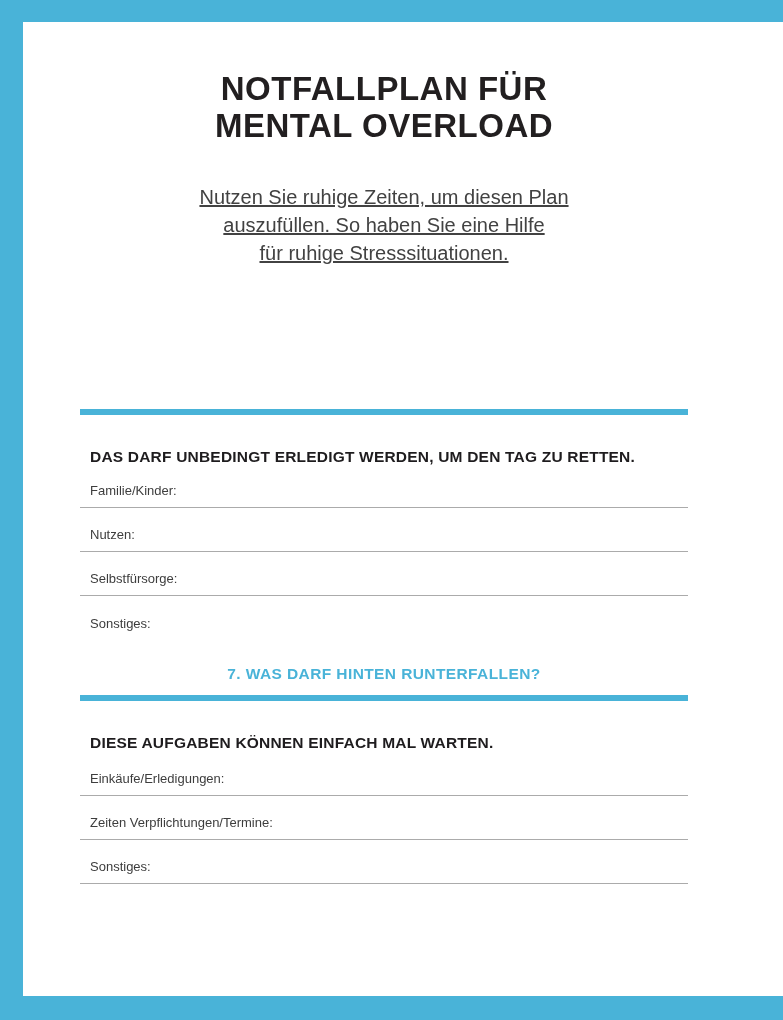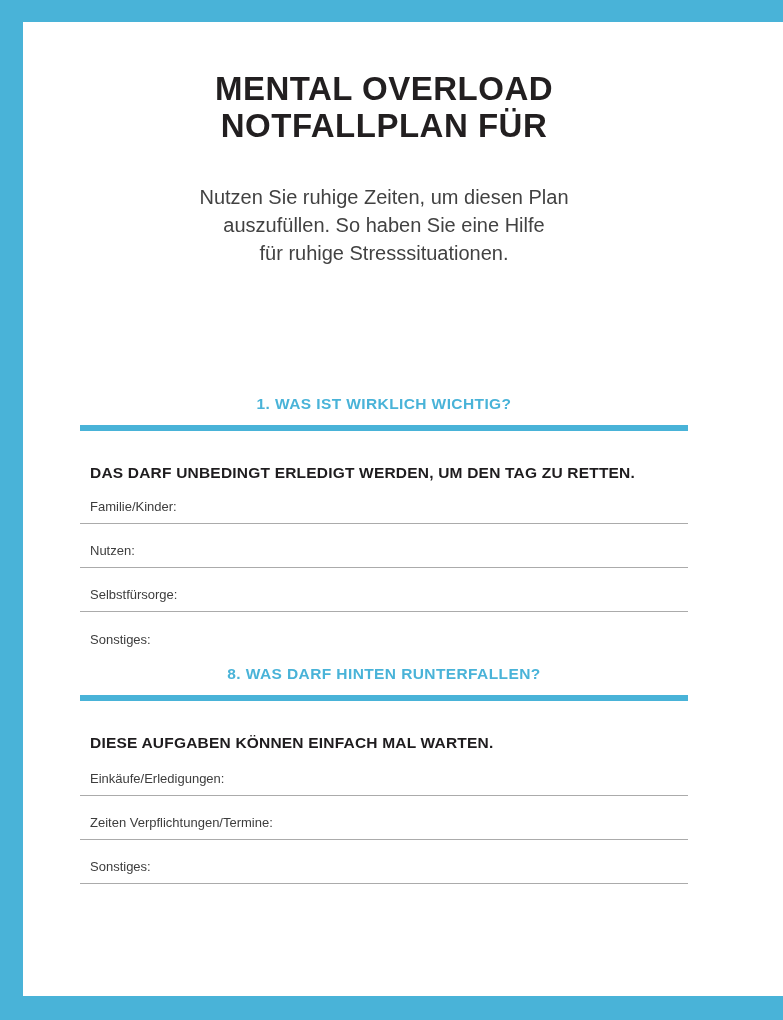--- a/index.html
+++ b/index.html
@@ -25,21 +25,21 @@
   .title {
     position: absolute; top: 70px; left: 80px; width: 608px;
     text-align: center; color: var(--title-color);
     font-size: 33px; font-weight: bold; line-height: 37px; letter-spacing: 0.5px;
   }
   .title-line { display: block; }
 
   .intro {
     position: absolute; top: 183px; left: 80px; width: 608px;
     text-align: center; color: var(--text-color);
-    font-size: 20px; line-height: 28px; font-weight: normal;
+    font-size: 20px; line-height: 28px; font-weight: normal; text-decoration: underline;
   }
   .intro-line { display: block; }
 
   .section { position: absolute; left: 80px; width: 608px; }
   .section-1 { top: 396px; }
   .section-2 { top: 666px; }
 
   .section-heading {
     text-align: center; color: var(--accent-blue);
     font-size: 15.5px; font-weight: bold; letter-spacing: 0.4px;
@@ -63,51 +63,50 @@
 </style>
 </head>
 <body>
 
 <div class="page">
   <div class="frame-top"></div>
   <div class="frame-left"></div>
   <div class="frame-bottom"></div>
 
   <h1 class="title">
+    <span class="title-line">NOTFALLPLAN FÜR</span>
     <span class="title-line">MENTAL OVERLOAD</span>
-    <span class="title-line">NOTFALLPLAN FÜR</span>
   </h1>
 
   <p class="intro">
     <span class="intro-line">Nutzen Sie ruhige Zeiten, um diesen Plan</span>
     <span class="intro-line">auszufüllen. So haben Sie eine Hilfe</span>
     <span class="intro-line">für ruhige Stresssituationen.</span>
   </p>
 
   <section class="section section-1">
-    <h2 class="section-heading">1. WAS IST WIRKLICH WICHTIG?</h2>
     <div class="rule"></div>
     <h3 class="subheading">DAS DARF UNBEDINGT ERLEDIGT WERDEN, UM DEN TAG ZU RETTEN.</h3>
 
     <div class="field-row first">
       <span class="field-label">Familie/Kinder:</span>
     </div>
     <div class="field-row">
       <span class="field-label">Nutzen:</span>
     </div>
     <div class="field-row">
       <span class="field-label">Selbstfürsorge:</span>
     </div>
     <div class="field-row no-line">
       <span class="field-label">Sonstiges:</span>
     </div>
   </section>
 
   <section class="section section-2">
-    <h2 class="section-heading">8. WAS DARF HINTEN RUNTERFALLEN?</h2>
+    <h2 class="section-heading">7. WAS DARF HINTEN RUNTERFALLEN?</h2>
     <div class="rule"></div>
     <h3 class="subheading">DIESE AUFGABEN KÖNNEN EINFACH MAL WARTEN.</h3>
 
     <div class="field-row">
       <span class="field-label">Einkäufe/Erledigungen:</span>
     </div>
     <div class="field-row">
       <span class="field-label">Zeiten Verpflichtungen/Termine:</span>
     </div>
     <div class="field-row">

